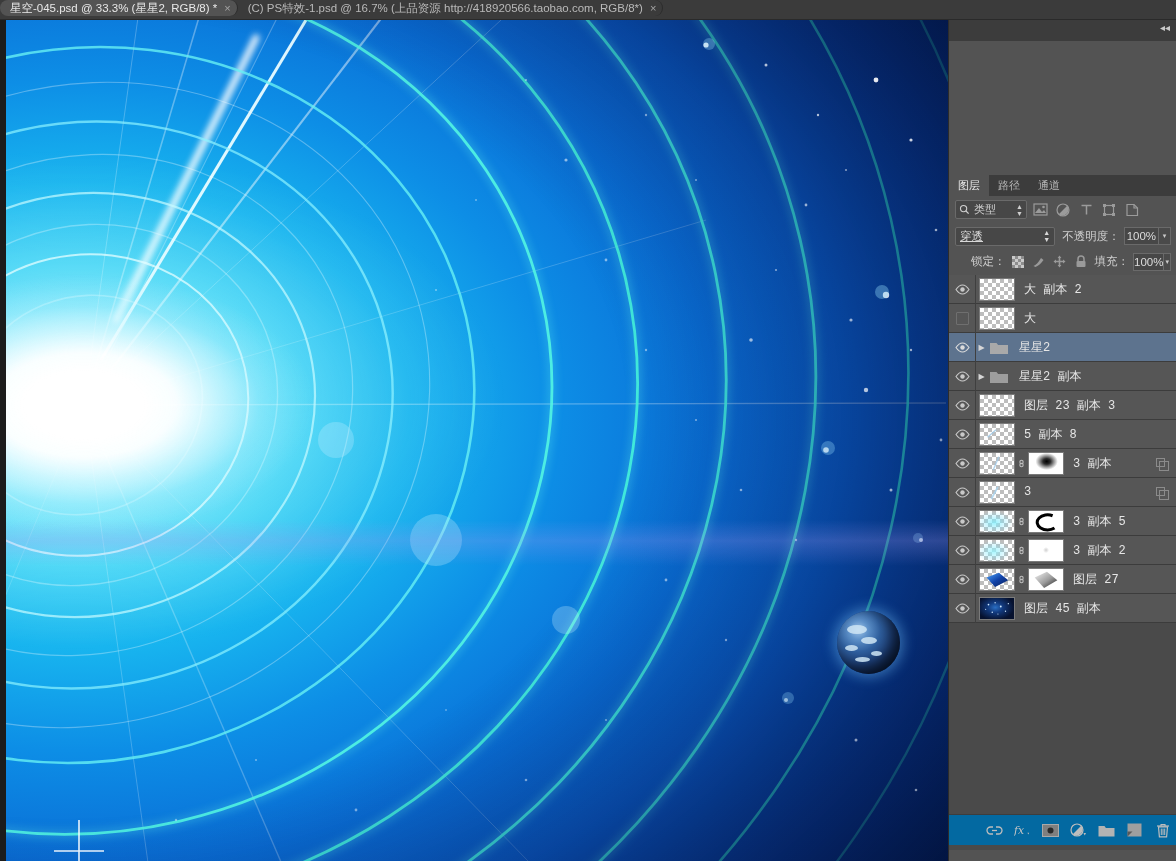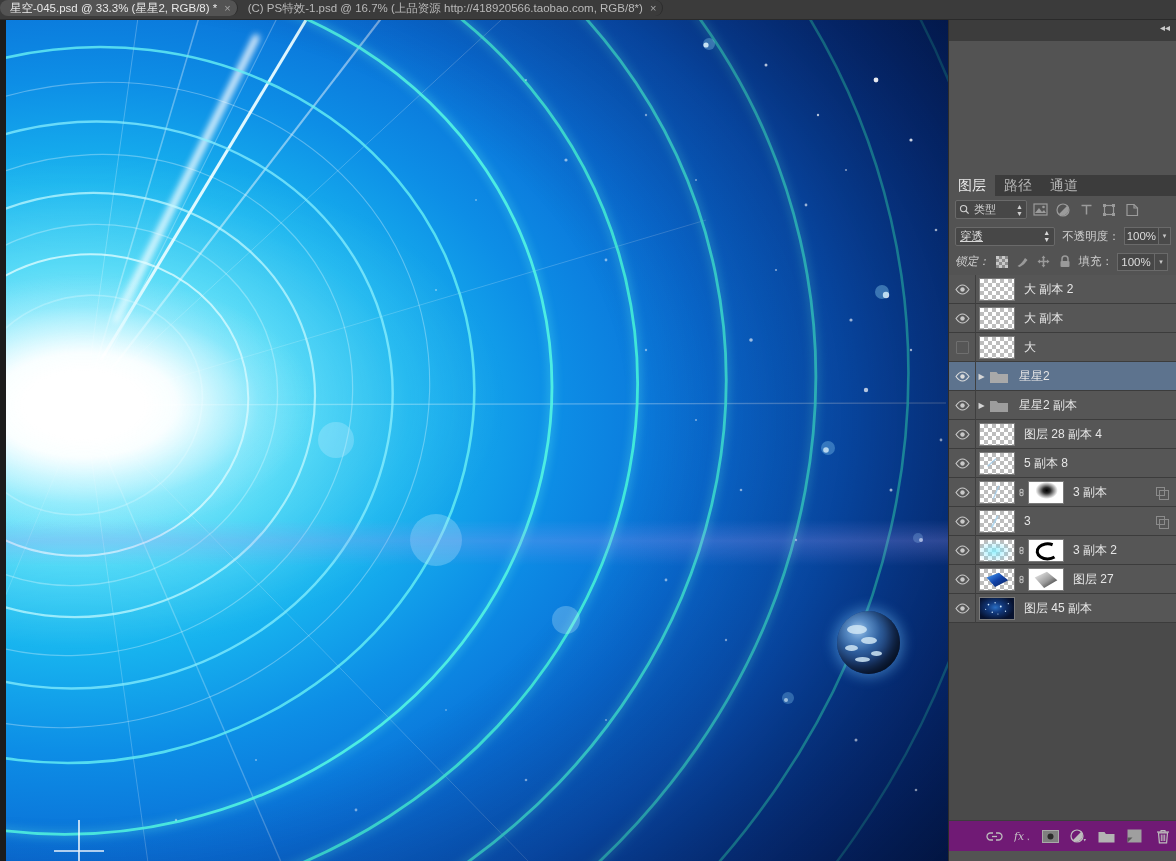--- a/index.html
+++ b/index.html
@@ -67,21 +67,21 @@
 
   
   #panel{ position:absolute; left:948px; top:20px; width:228px; height:841px;
           background:#535353; border-left:1px solid #2c2c2c; }
   #panel-collapse{ position:absolute; right:4px; top:2px; width:16px; height:12px;
                    color:#c9c9c9; font-size:10px; line-height:12px; text-align:center; }
   #panel-header{ position:absolute; left:0; top:0; width:228px; height:21px;
                  background:#3c3c3c; }
   #panel-tabs{ position:absolute; left:0; top:155px; width:228px; height:21px;
                display:flex; align-items:flex-end; background:#3c3c3c; }
-  .ptab{ font-size:14px; color:#b5b5b5; padding:3px 9px 4px 9px; line-height:14px; }
+  .ptab{ font-size:11px; color:#b5b5b5; padding:3px 9px 4px 9px; line-height:14px; }
   .ptab.active{ background:#535353; color:#e9e9e9; }
 
   #filterrow{ position:absolute; left:0; top:176px; width:228px; height:27px;
               background:#535353; display:flex; align-items:center; padding:0 6px; }
   .filter-select{ display:flex; align-items:center; height:19px; width:72px;
                   background:#474747; border:1px solid #6a6a6a; border-radius:2px;
                   padding:0 3px; color:#d2d2d2; font-size:11px; }
   .filter-select .mag{ width:11px; height:11px; margin-right:3px; }
   .filter-select .ftext{ flex:1; padding-left:1px; }
   .filter-select .spin{ font-size:7px; line-height:7px; color:#cfcfcf; }
@@ -124,25 +124,25 @@
           background-size:8px 8px;
           background-image:
             linear-gradient(45deg,#bdbdbd 25%,transparent 25%,transparent 75%,#bdbdbd 75%),
             linear-gradient(45deg,#bdbdbd 25%,#fff 25%,#fff 75%,#bdbdbd 75%);
           background-position:0 0,4px 4px; position:relative; overflow:hidden; }
   .thumb .tcontent{ position:absolute; inset:0; }
   .link{ width:13px; display:flex; align-items:center; justify-content:center;
          color:#bdbdbd; font-size:11px; }
   .mask{ width:36px; height:23px; border:1px solid #7a7a7a; position:relative;
          overflow:hidden; background:#fff; }
-  .lname{ margin-left:9px; font-size:12px; color:#e6e6e6; white-space:nowrap; }
+  .lname{ margin-left:9px; font-size:12px; color:#e6e6e6; white-space:nowrap;font-family:Liberation Mono, monospace; }
   .lrow.hidden-layer .lname{ color:#e6e6e6; }
   .badge{ position:absolute; right:8px; top:8px; width:13px; height:13px; opacity:.75; }
-  #panel-bottom{ position:absolute; left:0; bottom:10px; width:228px; height:31px;
-                 background:#701a75; border-top:1px solid #3d3d3d;
+  #panel-bottom{ position:absolute; left:0; bottom:16px; width:228px; height:31px;
+                 background:#0369a1; border-top:1px solid #3d3d3d;
                  display:flex; align-items:center; justify-content:flex-end;
                  padding-right:6px; gap:11px; }
   .bbtn{ width:17px; height:17px; color:#bdbdbd; display:flex; align-items:center;
          justify-content:center; }
 </style>
 </head>
 <body>
 
 <div id="tabbar">
   <div class="tab active">
@@ -378,21 +378,21 @@
     <div class="blend-select">
       <span class="bl">穿透</span>
       <span class="spin" style="font-size:7px;line-height:7px;">▲<br>▼</span>
     </div>
     <span class="lbl">不透明度：</span>
     <div class="numbox">100%</div>
     <div class="numarrow">▾</div>
   </div>
 
   <div id="lockrow">
-    <span class="lbl" style="margin-left:0;font-style:italic;">锁定：</span>
+    <span class="lbl" style="margin-left:16px;">锁定：</span>
     <div class="lockicons">
       <div class="lockic">
         <svg width="12" height="12" viewBox="0 0 12 12">
             <rect width="12" height="12" fill="#8d8d8d"></rect>
             <g fill="#c9c9c9">
               <rect x="0" y="0" width="3" height="3"></rect>
               <rect x="6" y="0" width="3" height="3"></rect>
               <rect x="3" y="3" width="3" height="3"></rect>
               <rect x="9" y="3" width="3" height="3"></rect>
               <rect x="0" y="6" width="3" height="3"></rect>
@@ -433,33 +433,20 @@
             <circle cx="7.5" cy="5.5" r="2.2" fill="#c9c9c9"></circle>
           </svg>
       </div>
       <div class="lsep"></div>
       <div class="thumb">
           <div class="tcontent"></div>
         </div>
       <div class="lname">大 副本 2</div>
     </div>
 
-    <div class="lrow">
-      <div class="eye">
-        <svg width="15" height="11" viewBox="0 0 15 11">
-            <path d="M7.5 1 C11 1 14 5.5 14 5.5 S11 10 7.5 10 S1 5.5 1 5.5 S4 1 7.5 1Z" fill="none" stroke="#c9c9c9" stroke-width="1.1"></path>
-            <circle cx="7.5" cy="5.5" r="2.2" fill="#c9c9c9"></circle>
-          </svg>
-      </div>
-      <div class="lsep"></div>
-      <div class="thumb">
-          <div class="tcontent"></div>
-        </div>
-      <div class="lname">大 副本</div>
-    </div>
 
     <div class="lrow hidden-layer">
       <div class="eye">
           <div class="eyebox"></div>
         </div>
       <div class="lsep"></div>
       <div class="thumb">
           <div class="tcontent"></div>
         </div>
       <div class="lname">大</div>
@@ -503,21 +490,21 @@
       <div class="eye">
         <svg width="15" height="11" viewBox="0 0 15 11">
             <path d="M7.5 1 C11 1 14 5.5 14 5.5 S11 10 7.5 10 S1 5.5 1 5.5 S4 1 7.5 1Z" fill="none" stroke="#c9c9c9" stroke-width="1.1"></path>
             <circle cx="7.5" cy="5.5" r="2.2" fill="#c9c9c9"></circle>
           </svg>
       </div>
       <div class="lsep"></div>
       <div class="thumb">
           <div class="tcontent"></div>
         </div>
-      <div class="lname">图层 28 副本 4</div>
+      <div class="lname">图层 23 副本 3</div>
     </div>
 
 
 
     <div class="lrow">
       <div class="eye">
         <svg width="15" height="11" viewBox="0 0 15 11">
             <path d="M7.5 1 C11 1 14 5.5 14 5.5 S11 10 7.5 10 S1 5.5 1 5.5 S4 1 7.5 1Z" fill="none" stroke="#c9c9c9" stroke-width="1.1"></path>
             <circle cx="7.5" cy="5.5" r="2.2" fill="#c9c9c9"></circle>
           </svg>
@@ -600,23 +587,45 @@
         <svg width="9" height="13" viewBox="0 0 9 13">
             <path d="M3 4 a2 2 0 0 1 3 0 v2 a2 2 0 0 1-3 0Z" fill="none" stroke="#bdbdbd" stroke-width="1.1"></path>
             <path d="M3 7 a2 2 0 0 1 3 0 v2 a2 2 0 0 1-3 0Z" fill="none" stroke="#bdbdbd" stroke-width="1.1"></path>
           </svg>
       </div>
       <div class="mask">
         <svg viewBox="0 0 36 23" style="position:absolute;inset:0;">
             <path d="M25 5 a11 8 0 1 0 2 13" fill="none" stroke="#000" stroke-width="3.2"></path>
           </svg>
       </div>
+      <div class="lname">3 副本 5</div>
+    </div>
+
+    <div class="lrow">
+      <div class="eye">
+        <svg width="15" height="11" viewBox="0 0 15 11">
+            <path d="M7.5 1 C11 1 14 5.5 14 5.5 S11 10 7.5 10 S1 5.5 1 5.5 S4 1 7.5 1Z" fill="none" stroke="#c9c9c9" stroke-width="1.1"></path>
+            <circle cx="7.5" cy="5.5" r="2.2" fill="#c9c9c9"></circle>
+          </svg>
+      </div>
+      <div class="lsep"></div>
+      <div class="thumb">
+        <div class="tcontent" style="background:radial-gradient(ellipse 50% 52% at 40% 55%, rgba(150,245,255,.8) 0%, rgba(120,230,255,.25) 60%, rgba(120,230,255,0) 100%);"></div>
+      </div>
+      <div class="link">
+        <svg width="9" height="13" viewBox="0 0 9 13">
+            <path d="M3 4 a2 2 0 0 1 3 0 v2 a2 2 0 0 1-3 0Z" fill="none" stroke="#bdbdbd" stroke-width="1.1"></path>
+            <path d="M3 7 a2 2 0 0 1 3 0 v2 a2 2 0 0 1-3 0Z" fill="none" stroke="#bdbdbd" stroke-width="1.1"></path>
+          </svg>
+      </div>
+      <div class="mask">
+        <div style="position:absolute;inset:0;background:radial-gradient(circle 3px at 50% 48%, #cfcfcf 0%, #ffffff 100%);"></div>
+      </div>
       <div class="lname">3 副本 2</div>
     </div>
-
 
     <div class="lrow">
       <div class="eye">
         <svg width="15" height="11" viewBox="0 0 15 11">
             <path d="M7.5 1 C11 1 14 5.5 14 5.5 S11 10 7.5 10 S1 5.5 1 5.5 S4 1 7.5 1Z" fill="none" stroke="#c9c9c9" stroke-width="1.1"></path>
             <circle cx="7.5" cy="5.5" r="2.2" fill="#c9c9c9"></circle>
           </svg>
       </div>
       <div class="lsep"></div>
       <div class="thumb">

